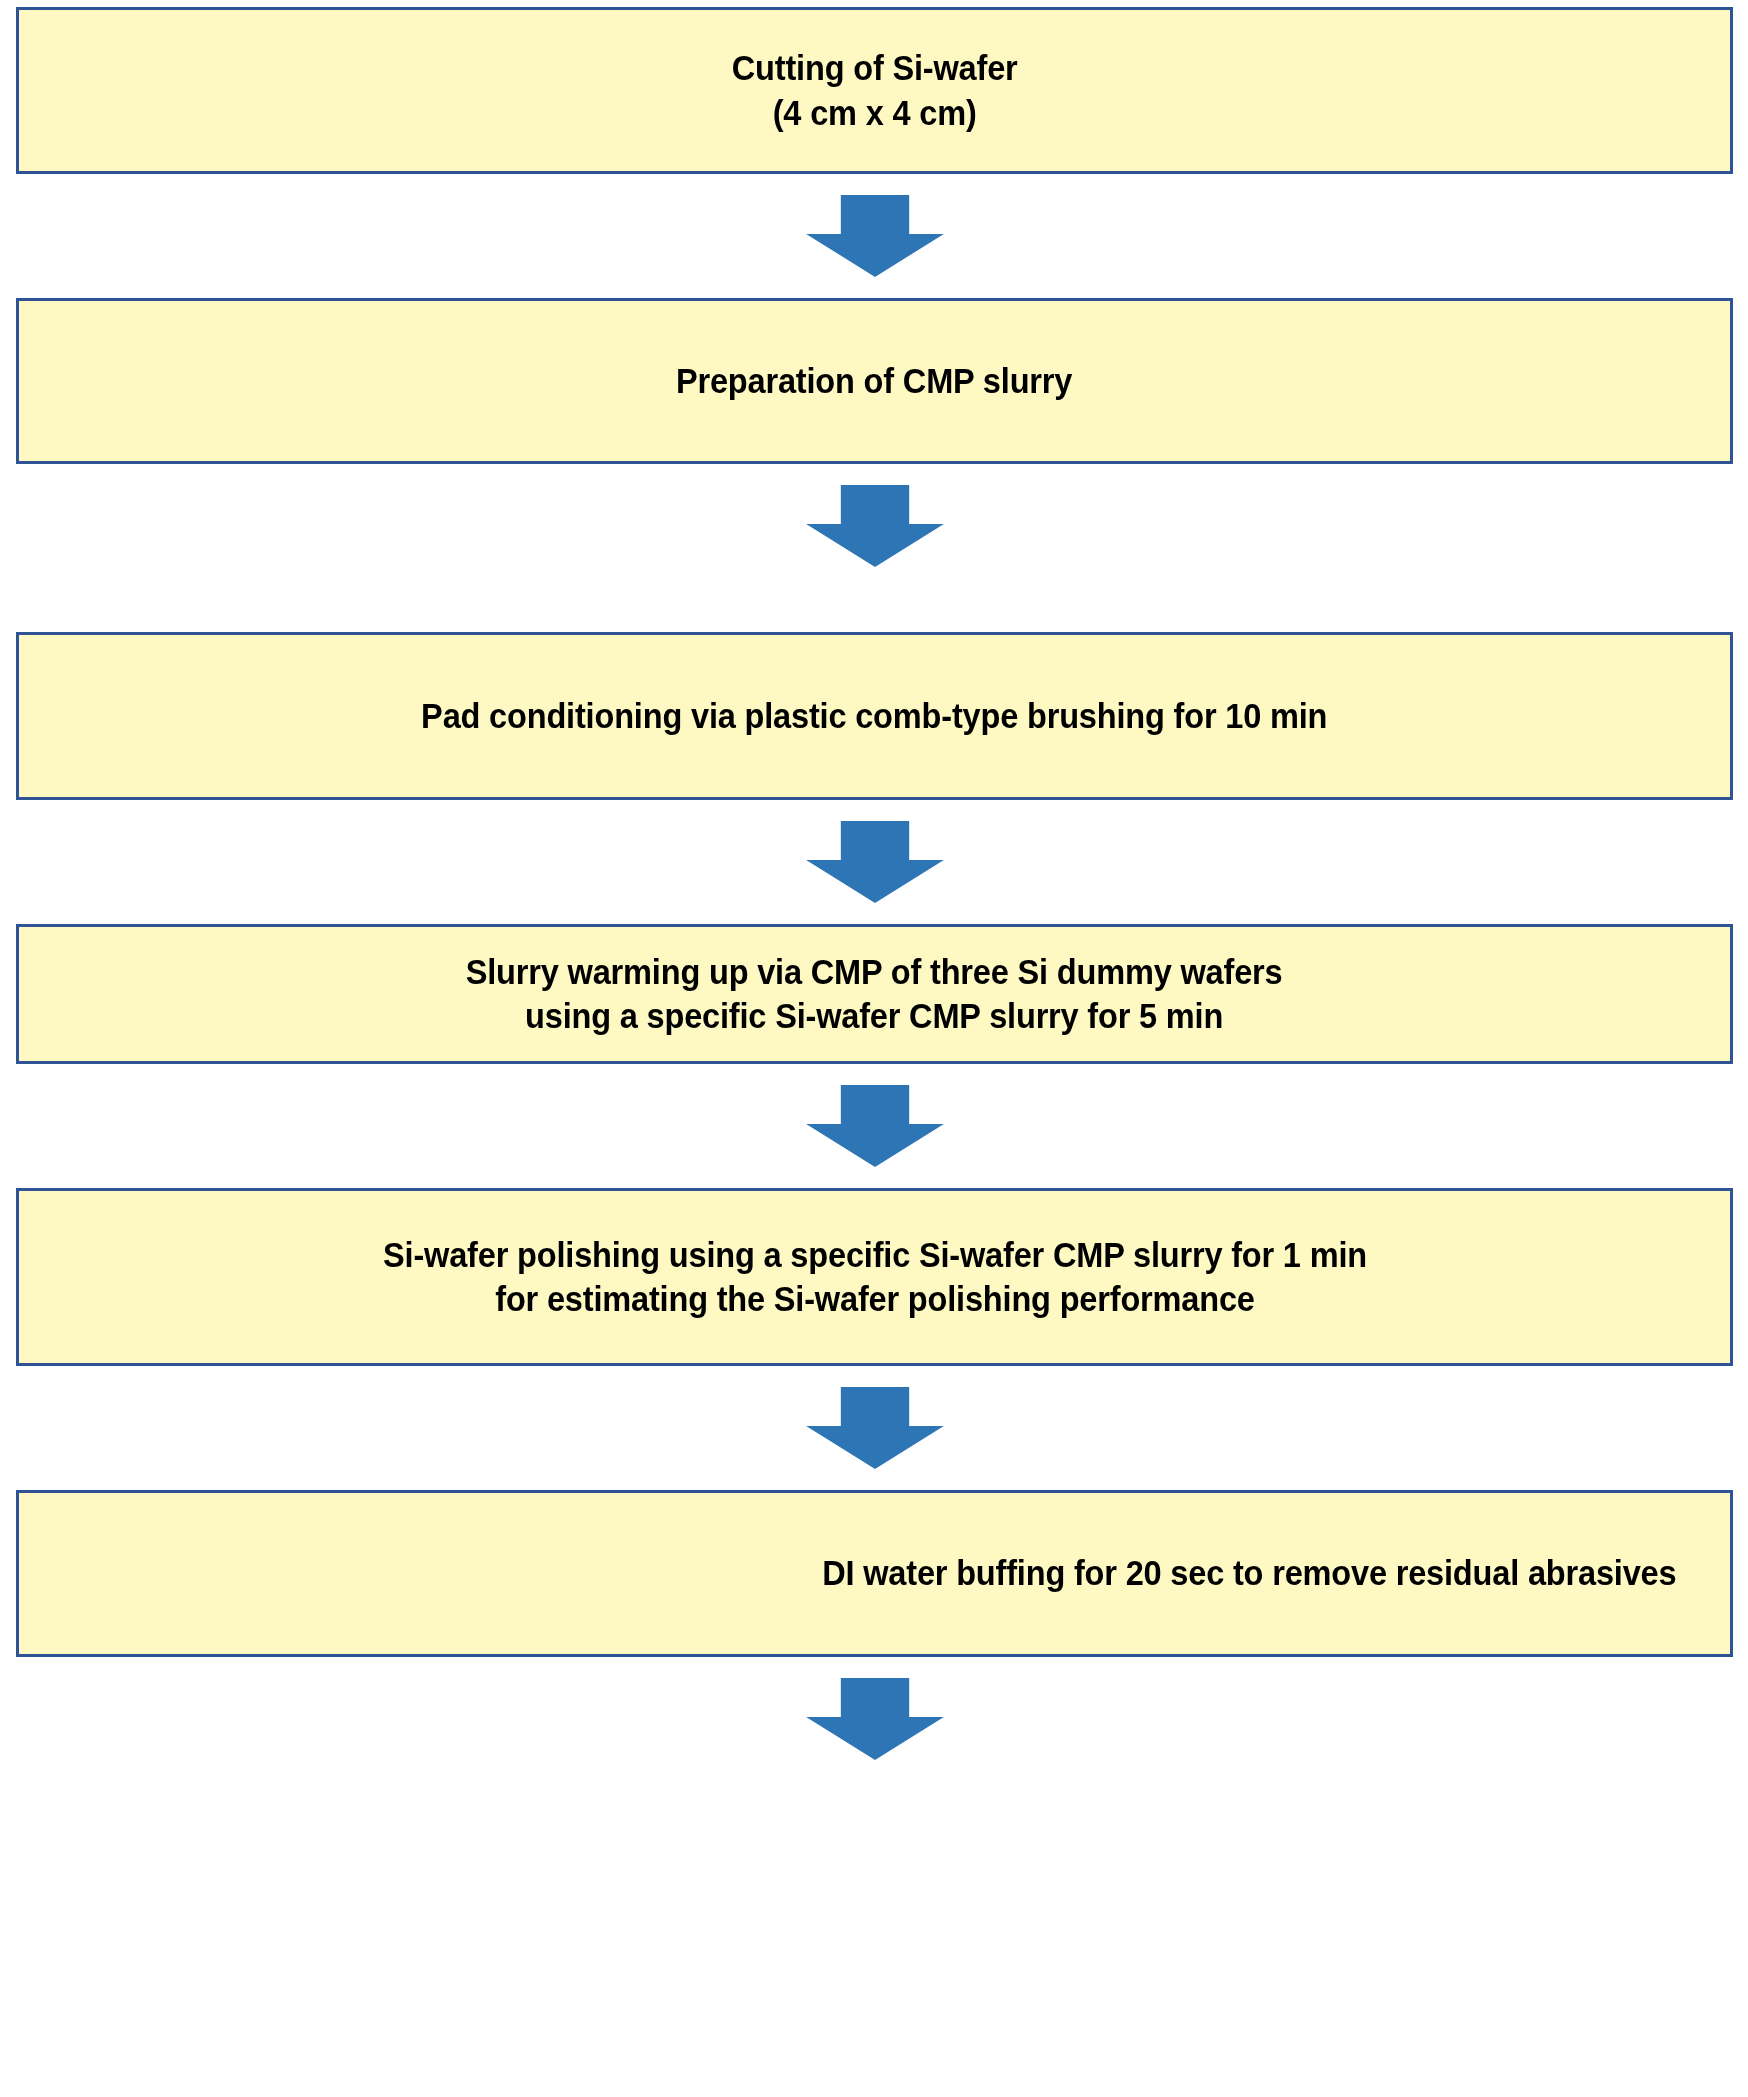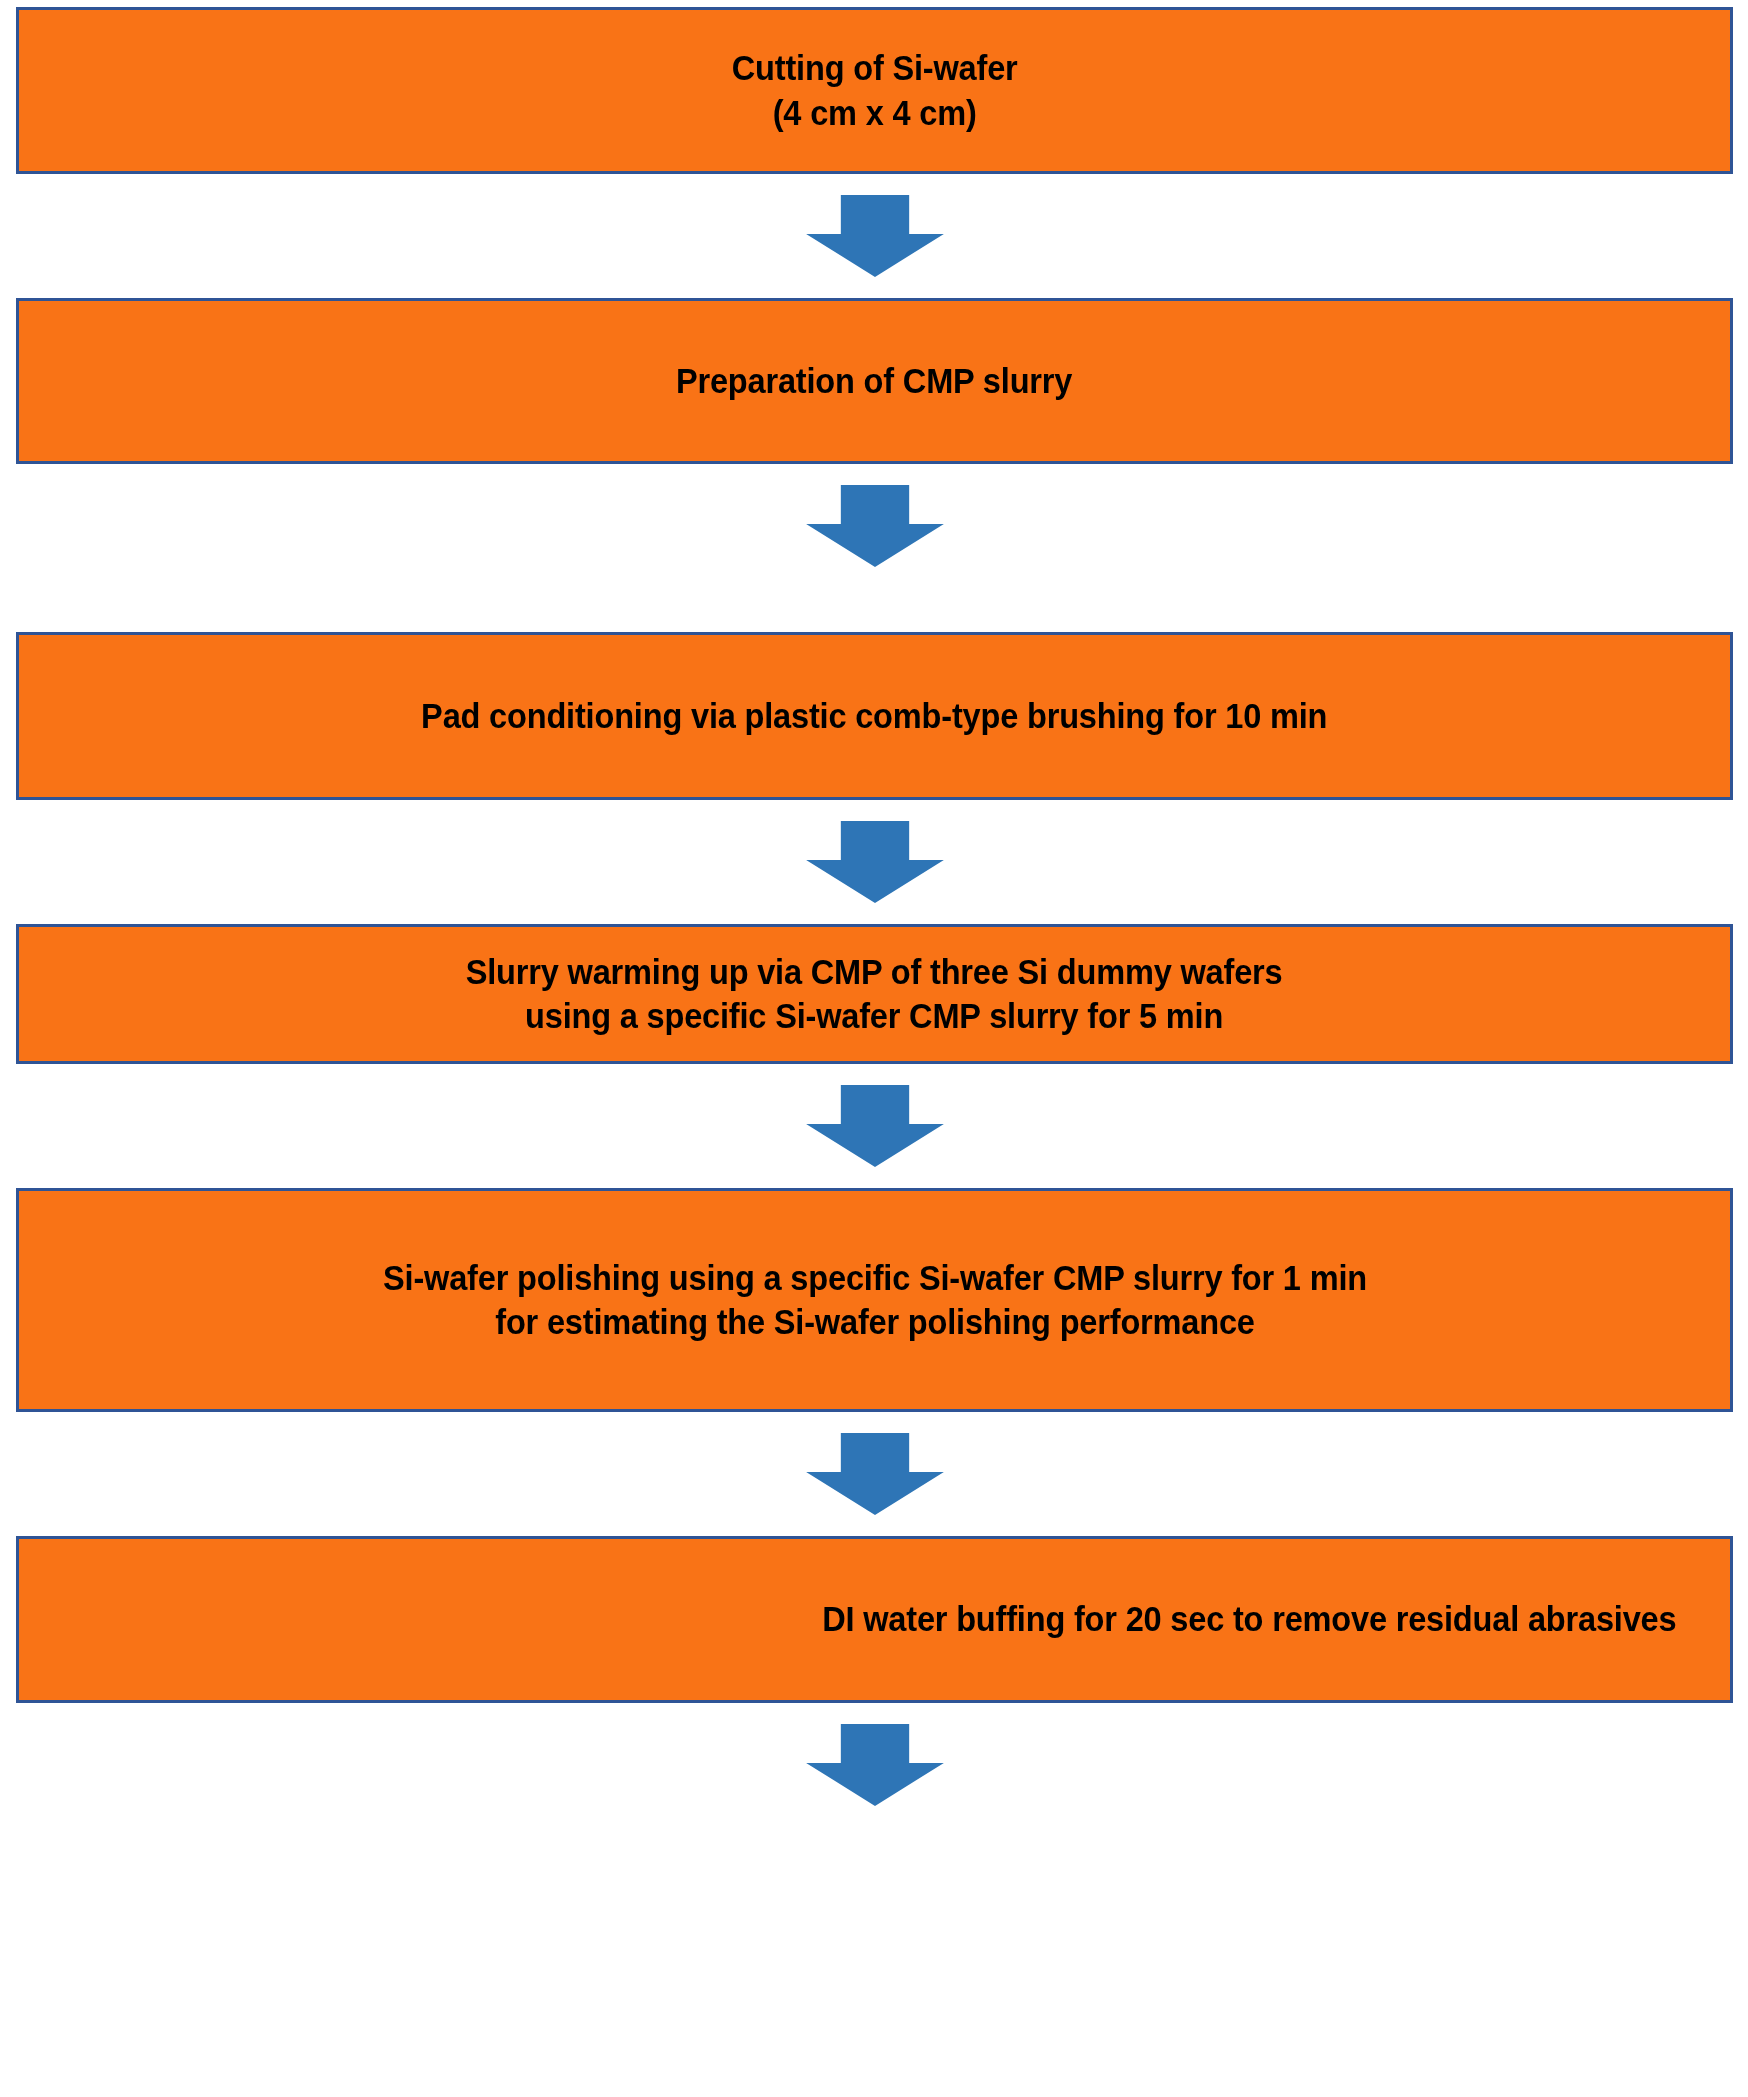--- a/index.html
+++ b/index.html
@@ -22,21 +22,21 @@
     padding: 7.4px 16px 7.4px 16px;
     display: flex;
     flex-direction: column;
     align-items: stretch;
   }
 
   .step-box {
     box-sizing: border-box;
     width: 100%;
     border: 3.2px solid #2f5496;
-    background: #f97316;
+    background: #fef9c3;
     display: flex;
     align-items: center;
     justify-content: center;
     text-align: center;
     flex: 0 0 auto;
   }
 
   .step-text {
     font-family: "Liberation Sans", sans-serif;
     font-weight: bold;
@@ -62,21 +62,21 @@
     width: 138px;
     height: 82px;
     display: block;
   }
 
   
   .box-h1 { height: 167px; }
   .box-h2 { height: 166px; }
   .box-h3 { height: 168px; }
   .box-h4 { height: 140px; }
-  .box-h5 { height: 224px; }
+  .box-h5 { height: 178px; }
   .box-h6 { height: 167px; }
   .box-h7 { height: 180px; }
 </style>
 </head>
 <body>
 
 <div id="flow">
 
   <div class="step-box box-h1" style="border-color: rgb(47, 84, 150);">
     <div class="step-text">Cutting of Si-wafer

